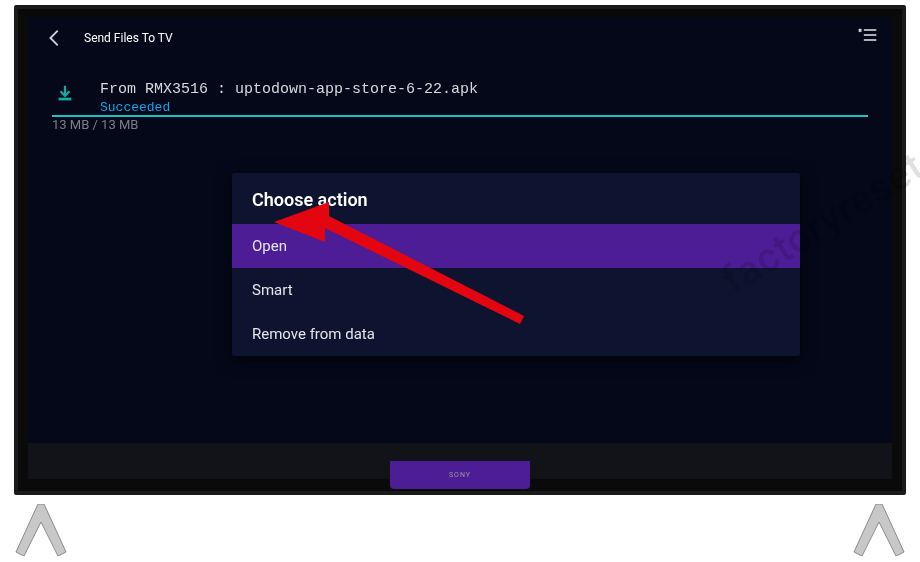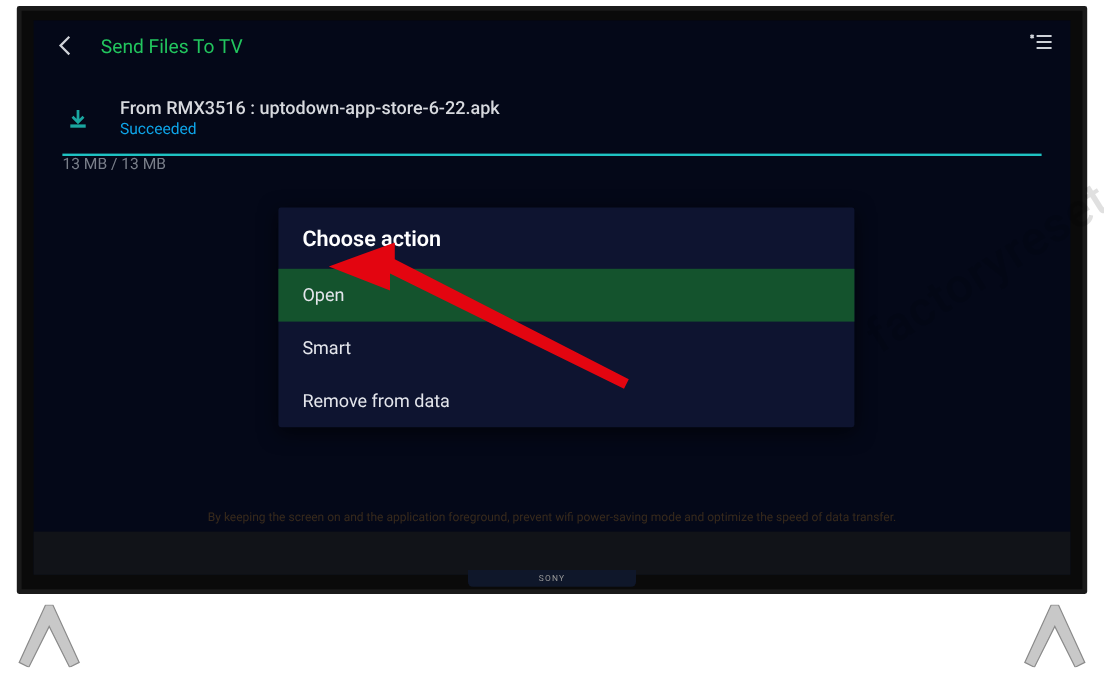--- a/index.html
+++ b/index.html
@@ -35,36 +35,36 @@
     padding: 8px 16px;
     height: 42px;
     position: relative;
   }
   .back-arrow {
     width: 22px; height: 22px;
     color: #cfd2d8;
     display:flex; align-items:center; justify-content:center;
   }
   .header-title {
-    color: #22c55e;
-    font-size: 16px;
+    color: #ffffff;
+    font-size: 12px;
     margin-left: 18px;
   }
   .menu-icon {
     position: absolute;
     right: 14px;
     top: 10px;
     width: 20px; height: 16px;
     color: #cfd2d8;
   }
   .file-row {
     margin: 22px 26px 0 26px;
     display: flex;
-    align-items: center;
-    padding-bottom: 12px;
+    align-items: flex-start;
+    font-family: Liberation Mono, monospace;
   }
   .dl-icon {
     width: 22px; height: 22px;
     margin-top: 2px;
     color: #1aa6a0;
   }
   .file-texts {
     margin-left: 24px;
   }
   .file-title {
@@ -84,38 +84,38 @@
   }
   .size-text {
     color: #7a7f8a;
     font-size: 13px;
     margin: 0 0 0 24px;
   }
   .dialog {
     position: absolute;
     left: 204px;
     top: 156px;
-    width: 480px;
+    width: 568px;
     background: #0e1430;
     border-radius: 2px;
     box-shadow: 0 4px 16px rgba(0,0,0,0.6);
   }
   .dialog-title {
     color: #ffffff;
     font-size: 18px;
     font-weight: 600;
     padding: 16px 20px 14px 20px;
   }
   .dialog-item {
     color: #e4e6ec;
     font-size: 15px;
     padding: 13px 20px;
   }
   .dialog-item.selected {
-    background: #14532d;
+    background: #4c1d95;
   }
   .footer-line1 {
     position: absolute;
     bottom: 60px;
     left: 0; right: 0;
     text-align: center;
     color: #7a2e2e;
     font-size: 11px;
     opacity: 0.5;
   }
@@ -133,22 +133,22 @@
     left: 0; right: 0; bottom: 0;
     height: 36px;
     background: #111318;
   }
   .tv-logo-strip {
     position: absolute;
     left: 50%;
     transform: translateX(-50%);
     bottom: 2px;
     width: 140px;
-    height: 14px;
-    background: #0f172a;
+    height: 28px;
+    background: #4c1d95;
     border-radius: 0 0 4px 4px;
     display:flex; align-items:center; justify-content:center;
   }
   .tv-brand {
     color: #9a9a9a;
     font-size: 7px;
     letter-spacing: 1px;
   }
   .stand {
     position: absolute;
@@ -219,21 +219,20 @@
 
     <div class="size-text">13 MB / 13 MB</div>
 
     <div class="dialog">
       <div class="dialog-title">Choose action</div>
       <div class="dialog-item selected">Open</div>
       <div class="dialog-item">Smart</div>
       <div class="dialog-item">Remove from data</div>
     </div>
 
-    <div class="footer-line2">By keeping the screen on and the application foreground, prevent wifi power-saving mode and optimize the speed of data transfer.</div>
 
     <div class="bottom-bar"></div>
   </div>
 
   <div class="tv-logo-strip">
     <span class="tv-brand">SONY</span>
   </div>
 </div>
 
 <svg class="red-arrow" viewBox="0 0 260 130">

